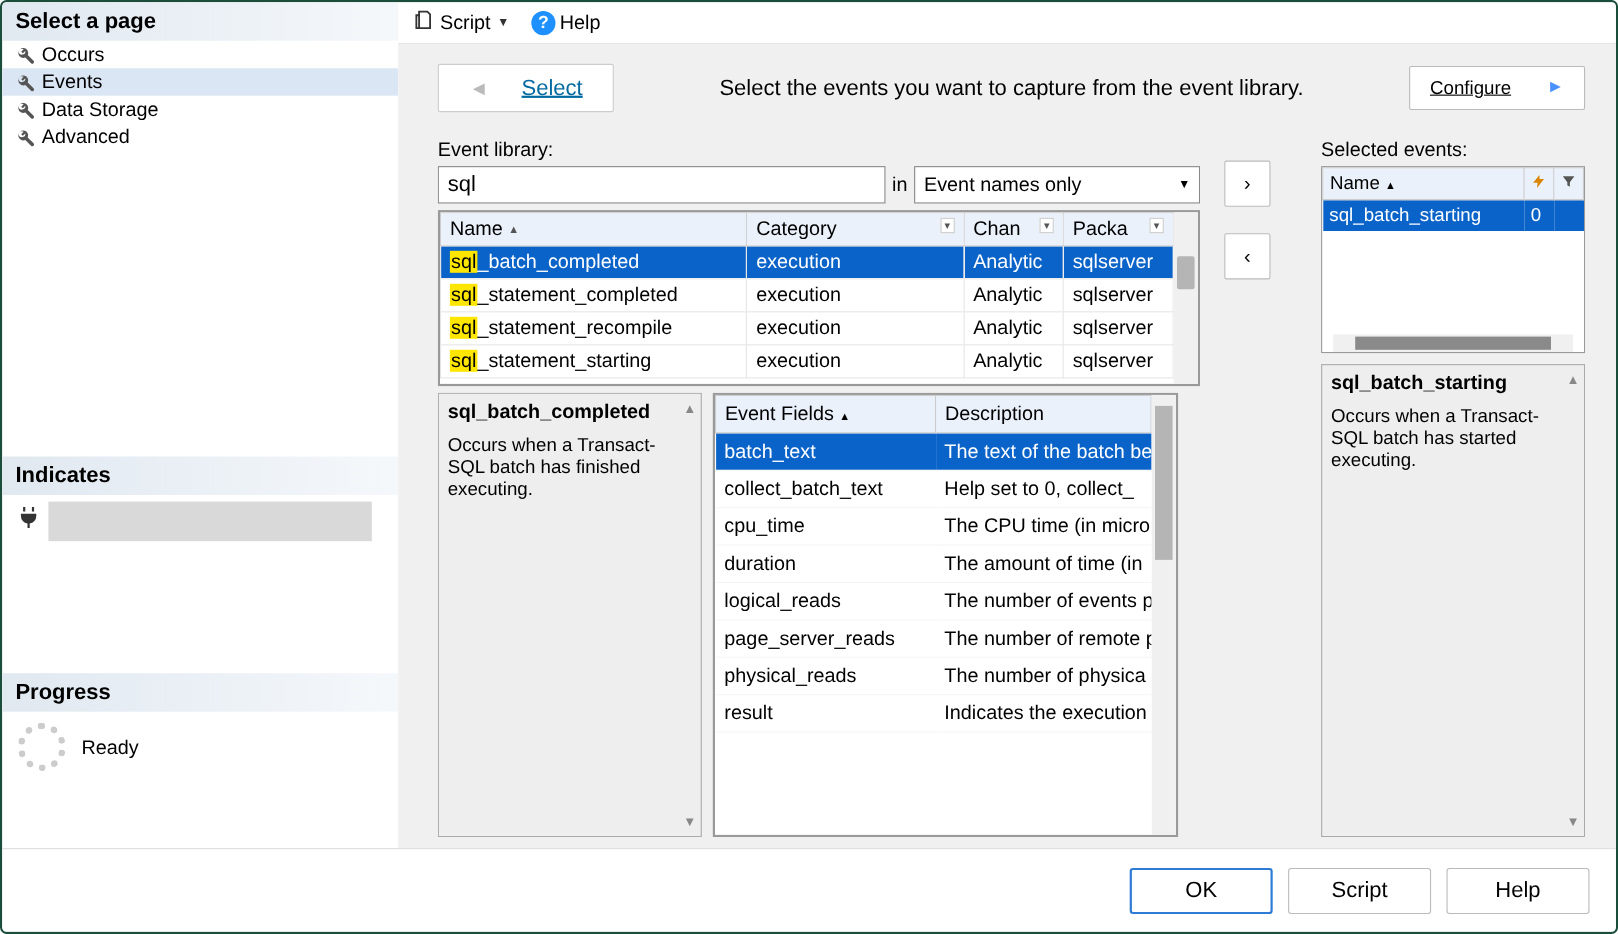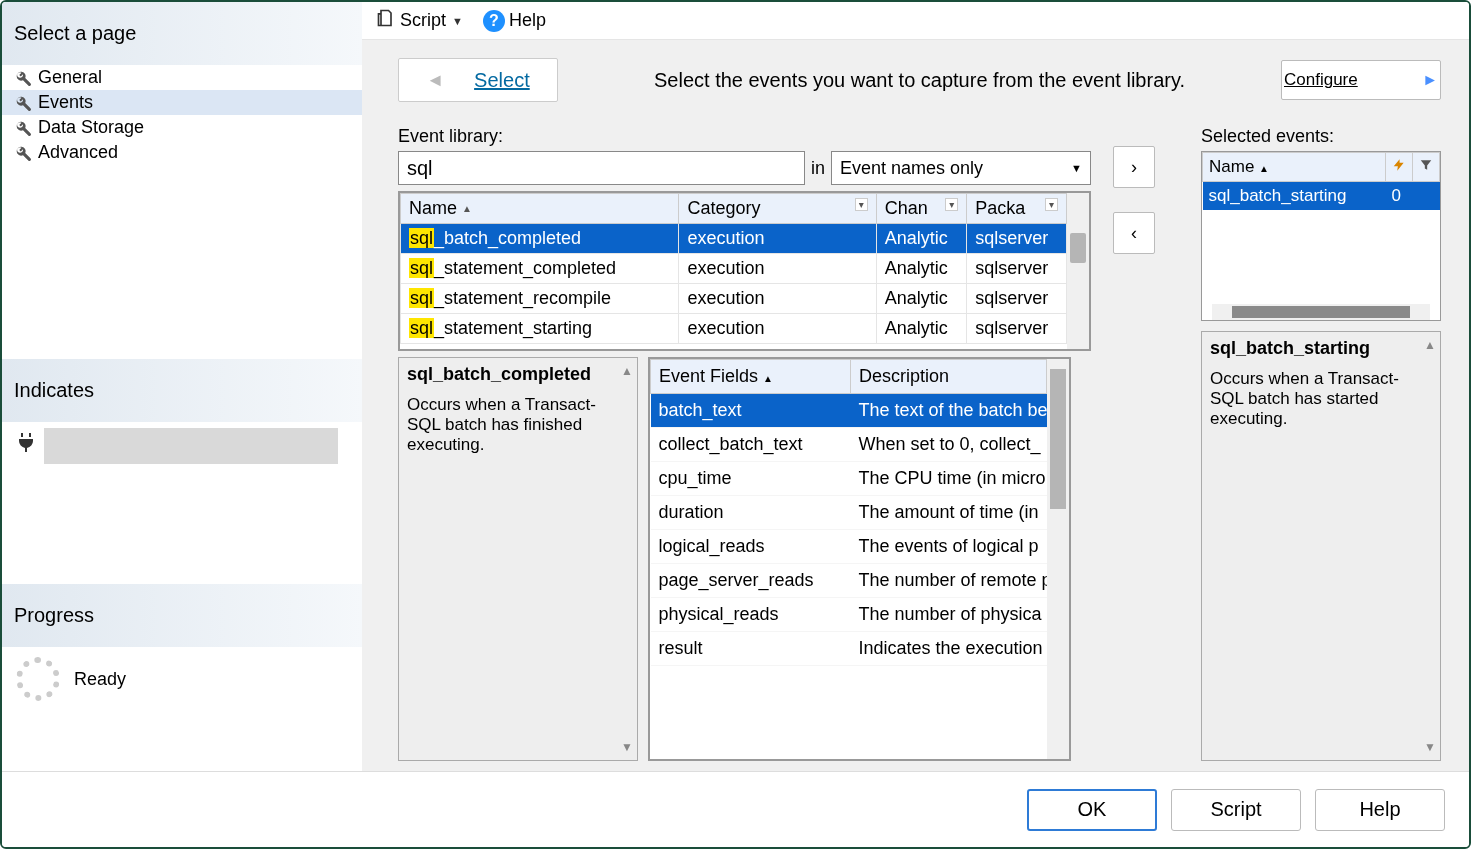--- a/index.html
+++ b/index.html
@@ -1,21 +1,21 @@
 <!DOCTYPE html>
 <html><head>
 <meta charset="utf-8">
 <style>
   * { box-sizing: border-box; }
   html, body { margin:0; padding:0; height:100%; font-family: "Segoe UI", Arial, sans-serif; font-size:17px; color:#000; background:#fff; }
   body { display:flex; flex-direction:column; height:849px; width:1471px; overflow:hidden; border:2px solid #1a4d3a; border-radius:6px;}
   .main-area { flex:1; display:flex; overflow:hidden; }
   
   .sidebar { width:360px; display:flex; flex-direction:column; background:#fff; }
-  .side-header { background:linear-gradient(to right,#e0e8f0,#f5f8fb); font-weight:normal; padding:20px 12px; font-size:20px; }
+  .side-header { background:linear-gradient(to right,#e0e8f0,#f5f8fb); font-weight:bold; padding:6px 12px; font-size:20px; }
   .side-list { flex:0 0 auto; }
   .side-item { display:flex; align-items:center; gap:6px; padding:2px 12px; cursor:pointer; font-size:18px;}
   .side-item.selected { background:#dbe6f4; }
   .wrench { width:18px; height:18px; display:inline-flex; align-items:center; justify-content:center; }
   .wrench svg { width:18px; height:18px; }
   .conn-box { margin:6px 12px 0 44px; height:36px; background:#d9d9d9; }
   .plug { width:24px; display:inline-block; text-align:center; font-size:16px; margin-left:12px; vertical-align:top; position:relative; top:8px;}
   .conn-row { display:flex; align-items:flex-start; }
   .progress-row { display:flex; align-items:center; gap:14px; padding:10px 14px; }
   .spinner { width:44px; height:44px; border:6px dotted #ccc; border-radius:50%; }
@@ -25,21 +25,21 @@
   .tb-btn { display:flex; align-items:center; gap:4px; padding:2px 6px; cursor:pointer; font-size:18px;}
   .help-icon { width:22px; height:22px; border-radius:50%; background:#1e90ff; color:#fff; display:flex; align-items:center; justify-content:center; font-weight:bold; font-size:16px;}
   .script-icon svg { width:20px; height:20px; }
   .drop-arrow { font-size:11px; color:#333; margin-left:2px;}
   .body-pad { flex:1; padding:18px 28px 10px 36px; display:flex; flex-direction:column; overflow:hidden;}
   .top-row { display:flex; align-items:center; gap:20px; margin-bottom:24px;}
   .back-btn { width:160px; height:44px; background:#fff; border:1px solid #ccc; display:flex; align-items:center; justify-content:center; gap:30px; color:#888; border-radius:2px;}
   .back-btn .arr { color:#bbb; font-size:18px;}
   .back-btn .lbl { color:#0369a1; font-size:20px;}
   .instruct { flex:1; text-align:center; font-size:20px; }
-  .configure-btn { width:160px; height:40px; background:#fff; border:1px solid #bbb; display:flex; align-items:center; justify-content:space-between; padding:0 2px; border-radius:2px;}
+  .configure-btn { width:160px; height:40px; background:#fff; border:1px solid #bbb; display:flex; align-items:center; justify-content:space-between; padding:0 18px; border-radius:2px;}
   .configure-btn .arr { color:#4a90ff; font-size:16px;}
   .mid-row { flex:1; display:flex; gap:20px; overflow:hidden;}
   .lib-col { flex:1; display:flex; flex-direction:column; overflow:hidden;}
   .lbl-row { font-size:18px; margin-bottom:4px;}
   .search-row { display:flex; align-items:center; gap:6px; margin-bottom:6px;}
   .search-input { flex:1; height:34px; border:1px solid #888; padding:2px 8px; font-size:20px; font-family:inherit;}
   .in-lbl { font-size:18px; }
   .combo { flex:0 0 260px; height:34px; border:1px solid #888; background:#fff; display:flex; align-items:center; justify-content:space-between; padding:0 8px; font-size:18px;}
   .grid-wrap { border:2px solid #999; background:#fff; height:160px; display:flex; }
   .grid-inner { flex:1; overflow:hidden; }
@@ -95,21 +95,21 @@
 
   <div class="sidebar">
     <div class="side-header">Select a page</div>
     <div class="side-list" id="side-list">
         <div class="side-item">
           <span class="wrench">
             <svg viewBox="0 0 24 24">
               <path fill="#555" d="M22 19l-7-7a6 6 0 1 0-3 3l7 7a2 2 0 0 0 3-3zM4 8a4 4 0 0 1 6-3l-3 3 2 2 3-3a4 4 0 1 1-8 1z"></path>
             </svg>
           </span>
-          <span>General</span>
+          <span>Occurs</span>
         </div>
         <div class="side-item selected">
           <span class="wrench">
             <svg viewBox="0 0 24 24">
               <path fill="#555" d="M22 19l-7-7a6 6 0 1 0-3 3l7 7a2 2 0 0 0 3-3zM4 8a4 4 0 0 1 6-3l-3 3 2 2 3-3a4 4 0 1 1-8 1z"></path>
             </svg>
           </span>
           <span>Events</span>
         </div>
         <div class="side-item">
@@ -262,33 +262,33 @@
                       <th>Description</th>
                     </tr>
                       </thead>
                     <tbody id="field-rows">
                         <tr class="sel">
                           <td>batch_text</td>
                           <td>The text of the batch be</td>
                         </tr>
                         <tr>
                           <td>collect_batch_text</td>
-                          <td>When set to 0, collect_</td>
+                          <td>Help set to 0, collect_</td>
                         </tr>
                         <tr>
                           <td>cpu_time</td>
                           <td>The CPU time (in micro</td>
                         </tr>
                         <tr>
                           <td>duration</td>
                           <td>The amount of time (in </td>
                         </tr>
                         <tr>
                           <td>logical_reads</td>
-                          <td>The events of logical p</td>
+                          <td>The number of events p</td>
                         </tr>
                         <tr>
                           <td>page_server_reads</td>
                           <td>The number of remote p</td>
                         </tr>
                         <tr>
                           <td>physical_reads</td>
                           <td>The number of physica</td>
                         </tr>
                         <tr>

